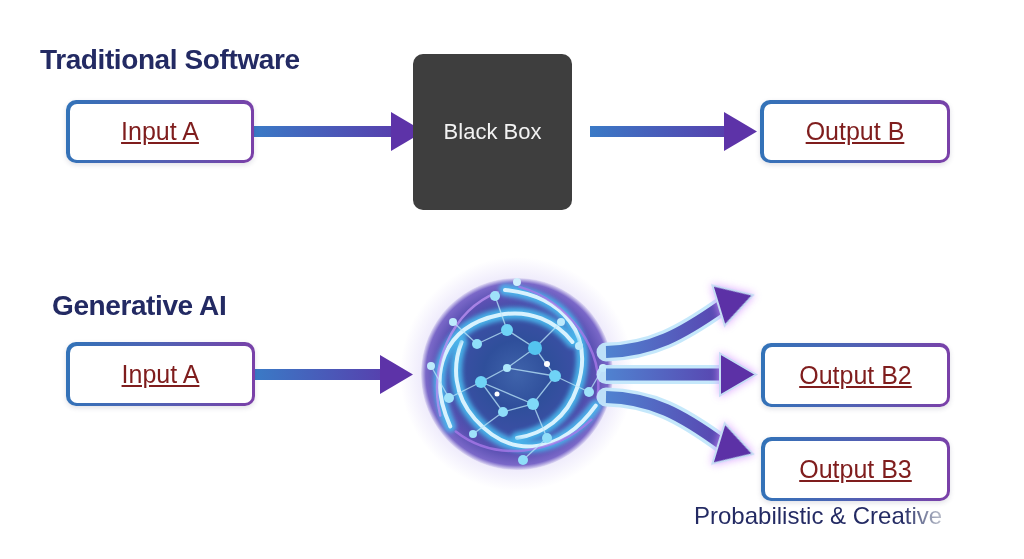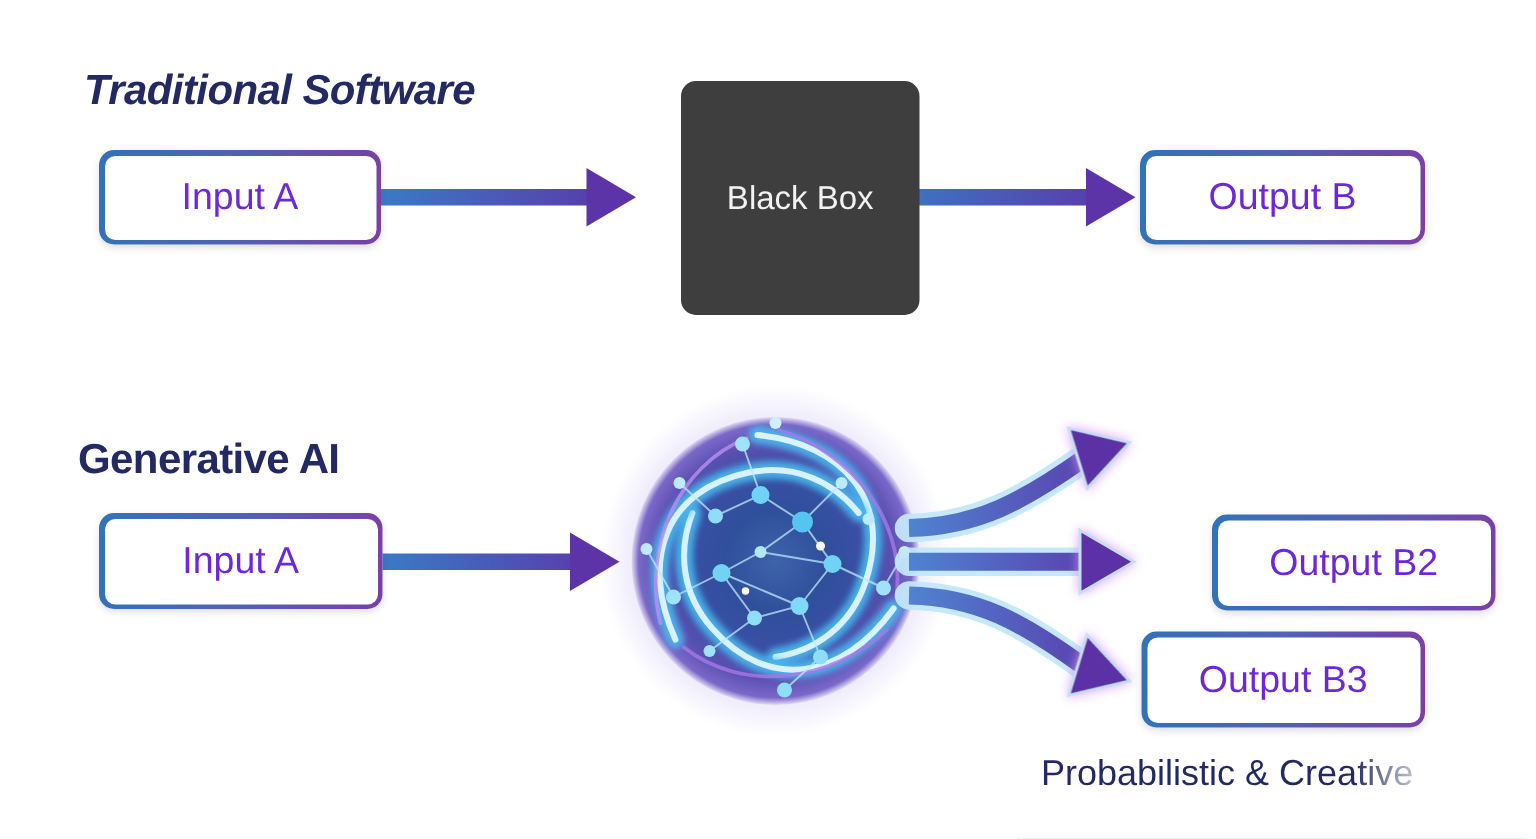--- a/index.html
+++ b/index.html
@@ -4,42 +4,42 @@
 <style>
   html,body{margin:0;padding:0;background:#e8e8e8;}
   #canvas{
     position:relative;width:1024px;height:559px;background:#ffffff;
     font-family:"Liberation Sans",sans-serif;overflow:hidden;
   }
   .heading{
     position:absolute;font-size:28px;font-weight:700;color:#232a63;
     letter-spacing:-0.4px;white-space:nowrap;
   }
-  #heading-traditional{left:56px;top:44px;font-style:italic;}
+  #heading-traditional{left:40px;top:44px;}
   #heading-generative{left:52px;top:290px;}
 
   .gbox{
     position:absolute;box-sizing:border-box;padding:3.5px;border-radius:10px;
     background:linear-gradient(95deg,#3273b8 0%,#4f62b4 48%,#7b3fa8 100%);
     box-shadow:0 2px 5px rgba(50,50,90,0.15);
   }
   .gbox-in{
     width:100%;height:100%;background:#ffffff;border-radius:7px;
     display:flex;align-items:center;justify-content:center;
-    font-size:25px;color:#6d28d9;white-space:nowrap;
+    font-size:25px;color:#7f1d1d;white-space:nowrap;text-decoration:underline;
   }
   #box-input-a-1{left:66px;top:100px;width:188px;height:63px;}
   #box-output-b {left:760px;top:100px;width:190px;height:63px;text-align:right;}
   #box-input-a-2{left:66px;top:342px;width:189px;height:64px;}
   #box-output-b1{left:761px;top:263px;width:189px;height:64px;}
-  #box-output-b2{left:761px;top:343px;width:189px;height:64px;margin-left:47px;}
-  #box-output-b3{left:761px;top:421px;width:189px;height:64px;}
+  #box-output-b2{left:761px;top:343px;width:189px;height:64px;}
+  #box-output-b3{left:761px;top:437px;width:189px;height:64px;}
 
   #black-box{
-    position:absolute;left:454px;top:54px;width:159px;height:156px;
+    position:absolute;left:413px;top:54px;width:159px;height:156px;
     background:#3e3e3e;border-radius:10px;color:#f2f2f2;
     display:flex;flex-direction:column;align-items:center;justify-content:center;
     font-size:22px;line-height:1.35;text-align:center;
   }
 
   #caption-probabilistic{
     position:absolute;left:694px;top:502px;font-size:24px;font-weight:400;
     white-space:nowrap;color:#232a63;
     background:linear-gradient(90deg,#232a63 0%,#232a63 84%,#9aa0b5 96%,#b9bdc9 100%);
     -webkit-background-clip:text;background-clip:text;-webkit-text-fill-color:transparent;

